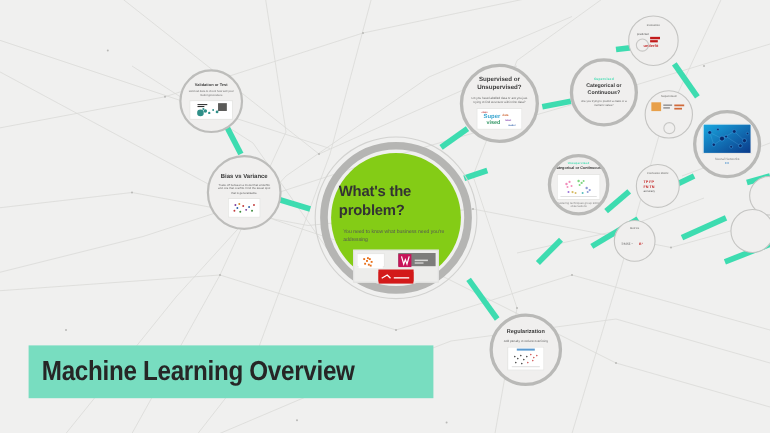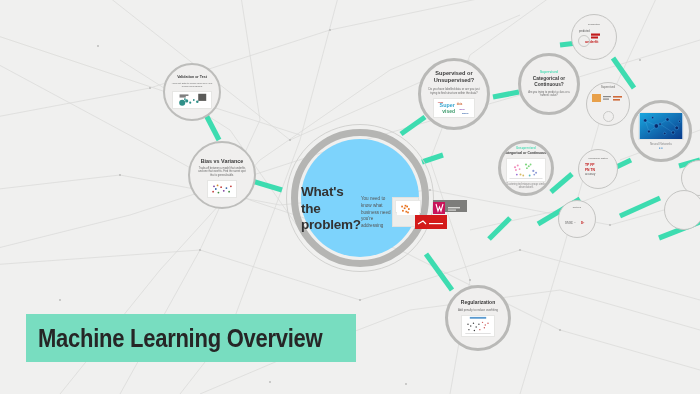--- a/index.html
+++ b/index.html
@@ -37,22 +37,22 @@
     border-radius:50%;
     border:1px solid #d2d2d0;
     box-sizing:border-box;
   }
   #hero-mid{
     position:absolute;left:4px;top:4px;right:4px;bottom:4px;
     border-radius:50%;border:7px solid #b5b5b3;box-sizing:border-box;
   }
   #hero-inner{
     position:absolute;left:14px;top:14px;right:14px;bottom:14px;
-    border-radius:50%;background:#7dd3fc;box-sizing:border-box;
-    display:flex;flex-direction:row;align-items:center;justify-content:flex-start;
+    border-radius:50%;background:#84cc16;box-sizing:border-box;
+    display:flex;flex-direction:column;align-items:center;justify-content:flex-end;
     padding-top:22px;
   }
   #hero-title{
     font-size:13.5px;font-weight:bold;color:#333;line-height:1.25;
     letter-spacing:-0.2px;width:104px;
   }
   #hero-sub{
     margin-top:8px;font-size:4.6px;color:#555;line-height:1.5;width:96px;
   }
   #hero-thumbs{
@@ -63,21 +63,21 @@
 
   
   .n-kicker{font-size:3.2px;color:#3ddcb0;font-weight:bold;letter-spacing:.2px;}
   .n-title{font-weight:bold;color:#3a3a3a;line-height:1.2;}
   .n-body{color:#6a6a6a;line-height:1.45;}
   .n-pic{background:#fff;border:1px solid #e6e6e4;box-sizing:border-box;overflow:hidden;position:relative;}
   .n-cap{font-size:2.6px;color:#8a8a8a;}
 
   
   #banner{
-    position:absolute;left:26px;top:314px;width:330px;height:48px;
+    position:absolute;left:26px;top:314px;width:368px;height:48px;
     background:#78ddc0;
   }
   #banner-text{
     position:absolute;left:12px;top:50%;transform:translateY(-50%);
     font-family:"Liberation Sans Narrow","Liberation Sans",sans-serif;
     font-size:25px;font-weight:bold;color:#262626;
     letter-spacing:-0.3px;
     transform-origin:left center;
     transform:translateY(-50%) scaleX(0.88);
     white-space:nowrap;

